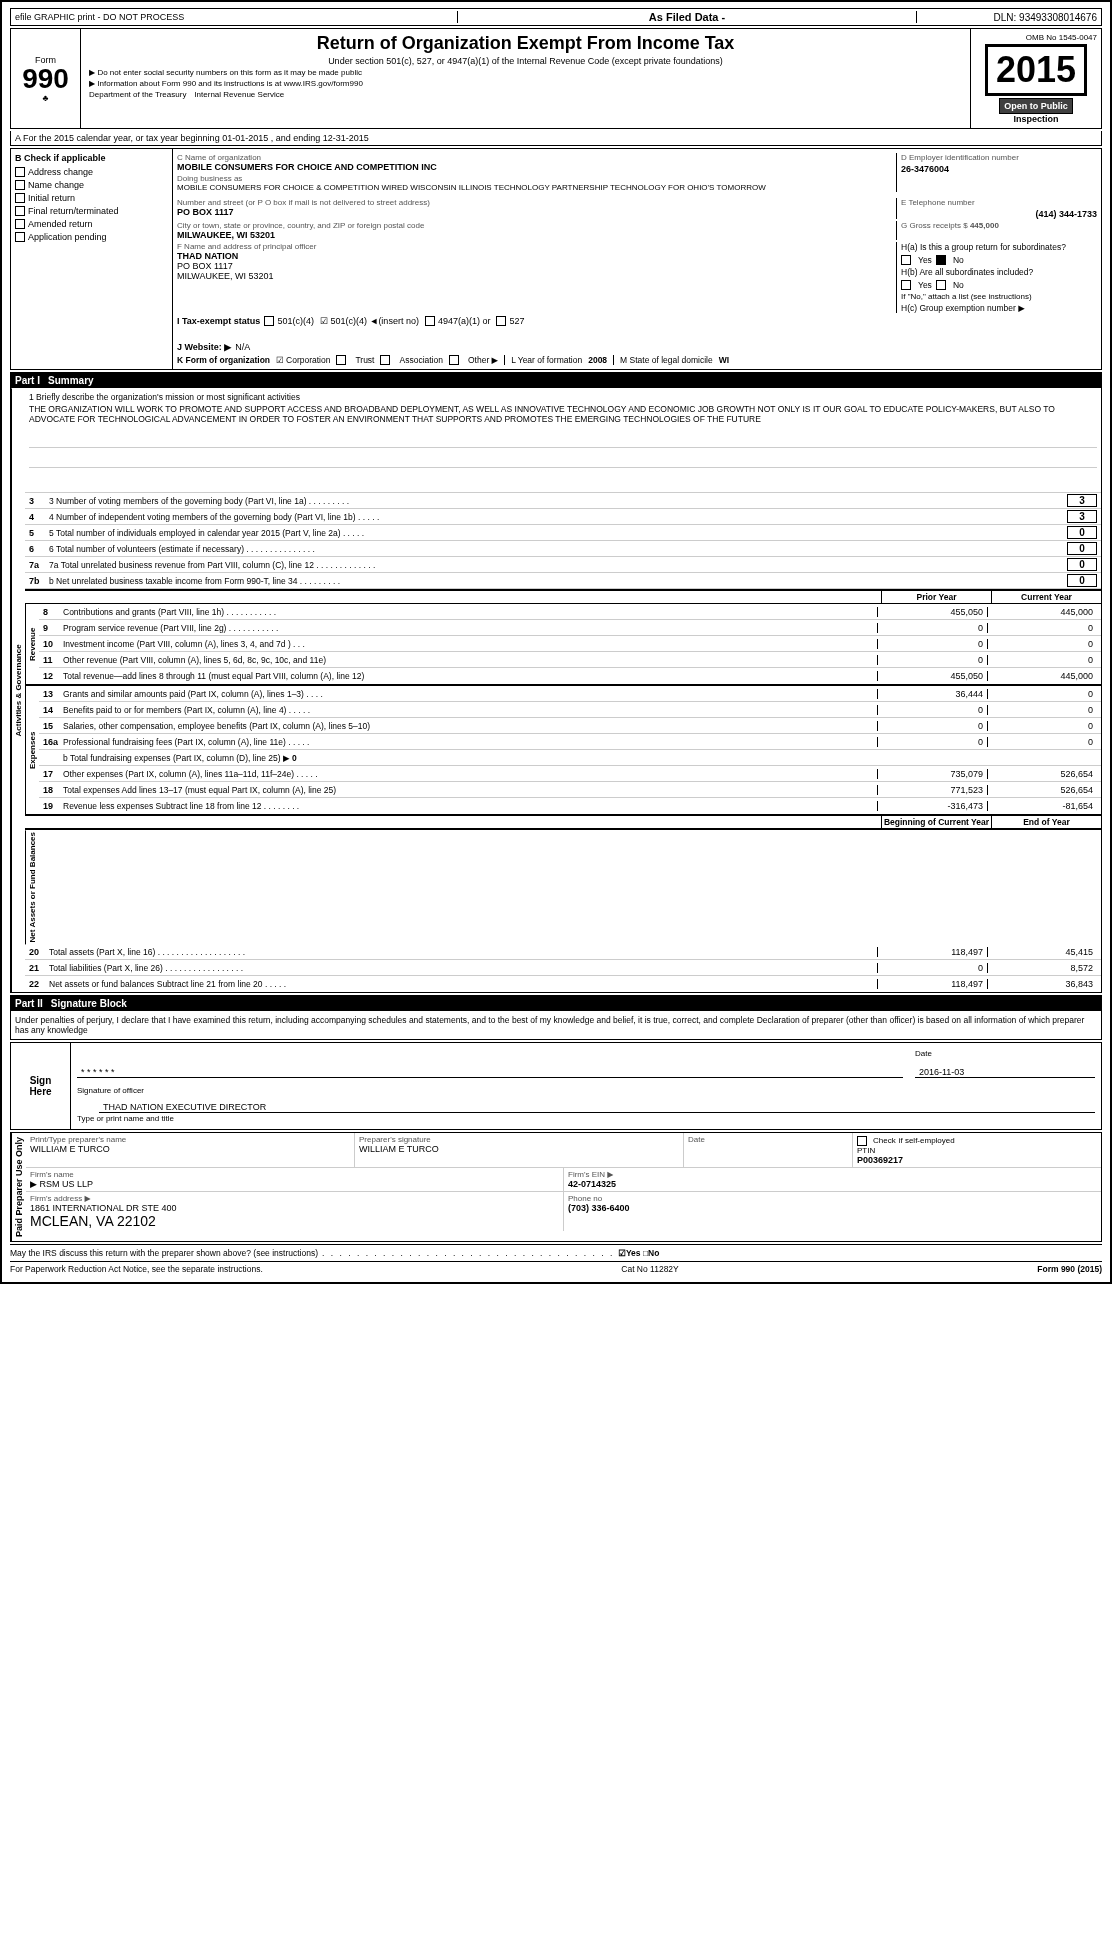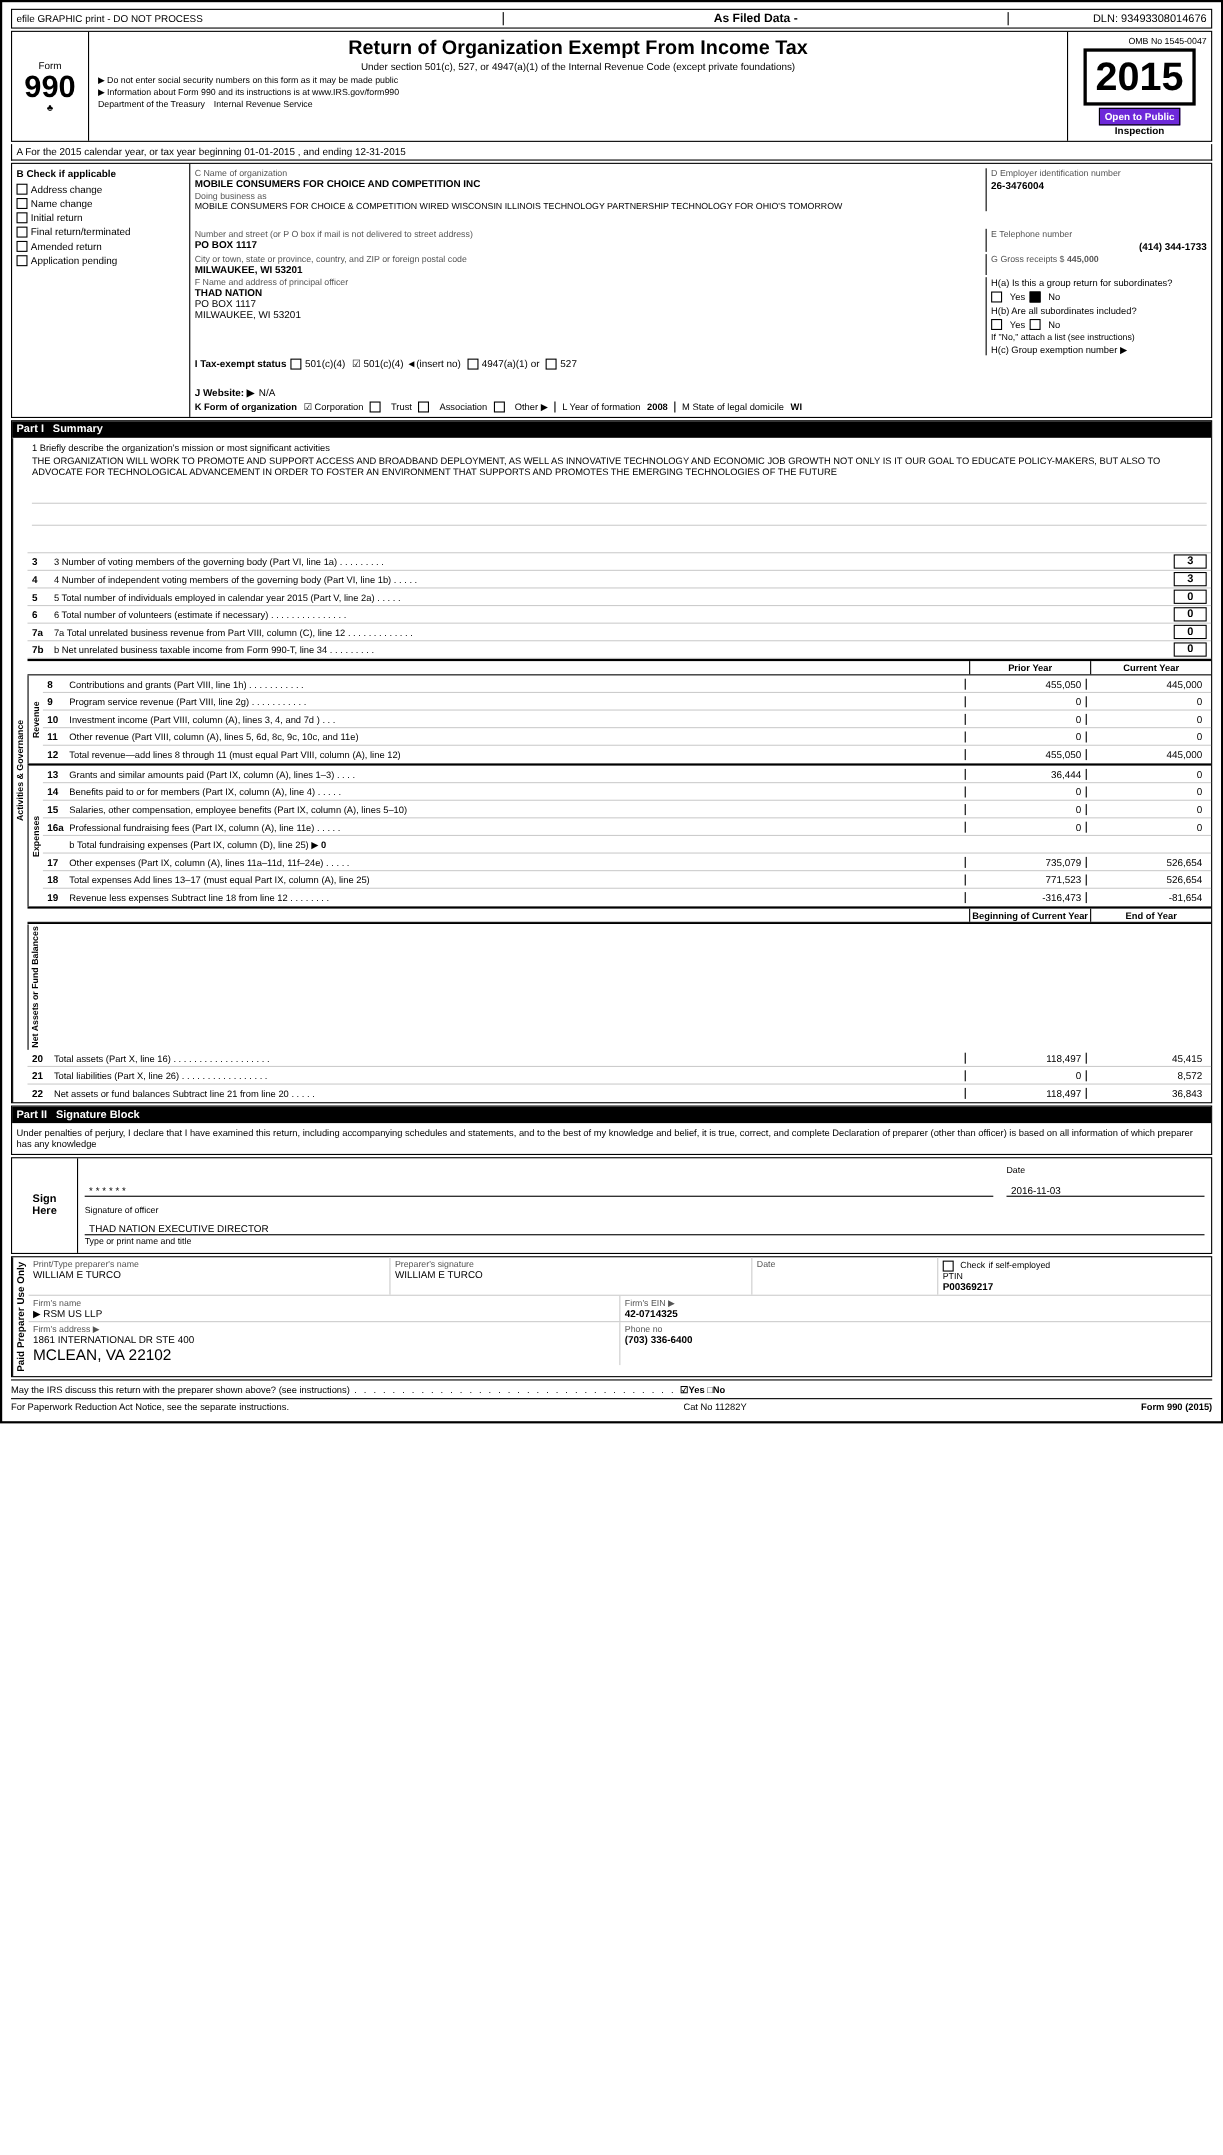--- a/index.html
+++ b/index.html
@@ -109,21 +109,21 @@
       padding: 2px 8px;
       margin: 2px 0;
       text-align: center;
     }
     .open-to-public {
       font-size: 9px;
       font-weight: bold;
       text-align: center;
       border: 1px solid #000;
       padding: 2px 4px;
-      background: #6d28d9;
+      background: #404040;
       color: #fff;
     }
     .inspection-text {
       font-size: 9px;
       font-weight: bold;
       text-align: center;
     }
     
     .section-a {
       border: 1px solid #000;
@@ -296,21 +296,21 @@
         <span>Amended return</span>
       </div>
       <div style="display:flex; align-items:center; margin-bottom:2px;">
         <span class="checkbox-square"></span>
         <span>Application pending</span>
       </div>
     </div>
 
     <div style="flex:1; padding:4px; font-size:9px;">
 
-      <div style="display:flex; margin-bottom:16px;">
+      <div style="display:flex; margin-bottom:6px;">
         <div style="flex:1; border-right:1px solid #000; padding-right:4px;">
           <div style="font-size:8px; color:#555;">C Name of organization</div>
           <div style="font-weight:bold;">MOBILE CONSUMERS FOR CHOICE AND COMPETITION INC</div>
           <div style="font-size:8px; color:#555; margin-top:2px;">Doing business as</div>
           <div style="font-size:8px;">MOBILE CONSUMERS FOR CHOICE &amp; COMPETITION WIRED WISCONSIN ILLINOIS TECHNOLOGY PARTNERSHIP TECHNOLOGY FOR OHIO'S TOMORROW</div>
         </div>
         <div style="min-width:200px; padding-left:4px;">
           <div style="font-size:8px; color:#555;">D Employer identification number</div>
           <div style="font-weight:bold; margin-top:2px;">26-3476004</div>
         </div>
@@ -601,21 +601,21 @@
         <div style="flex:1; border-bottom:1px solid #000; min-height:20px; display:flex; align-items:flex-end;">
           <span style="margin-left:4px; font-size:9px;">* * * * * *</span>
         </div>
         <div style="min-width:180px; margin-left:12px;">
           <div style="font-size:8px;">Date</div>
           <div style="border-bottom:1px solid #000; min-height:20px; font-size:9px; padding-left:4px; display:flex; align-items:flex-end;">2016-11-03</div>
         </div>
       </div>
       <div style="font-size:8px; margin-bottom:2px;">Signature of officer</div>
       <div style="display:flex; align-items:flex-end;">
-        <div style="flex:1; border-bottom:1px solid #000; min-height:16px; display:flex; align-items:flex-end;">
+        <div style="flex:1; border-bottom:1px solid #000; min-height:16px; display:flex; align-items:flex-end;margin-left:22px;">
           <span style="font-size:9px; padding-left:4px;">THAD NATION EXECUTIVE DIRECTOR</span>
         </div>
       </div>
       <div style="font-size:8px; margin-top:1px;">Type or print name and title</div>
     </div>
   </div>
 
   <div style="border:1px solid #000; margin-bottom:2px; display:flex;">
     <div style="writing-mode:vertical-rl; transform:rotate(180deg); font-weight:bold; font-size:9px; text-align:center; border-right:1px solid #000; padding:4px 2px;">Paid Preparer Use Only</div>
     <div style="flex:1;">

